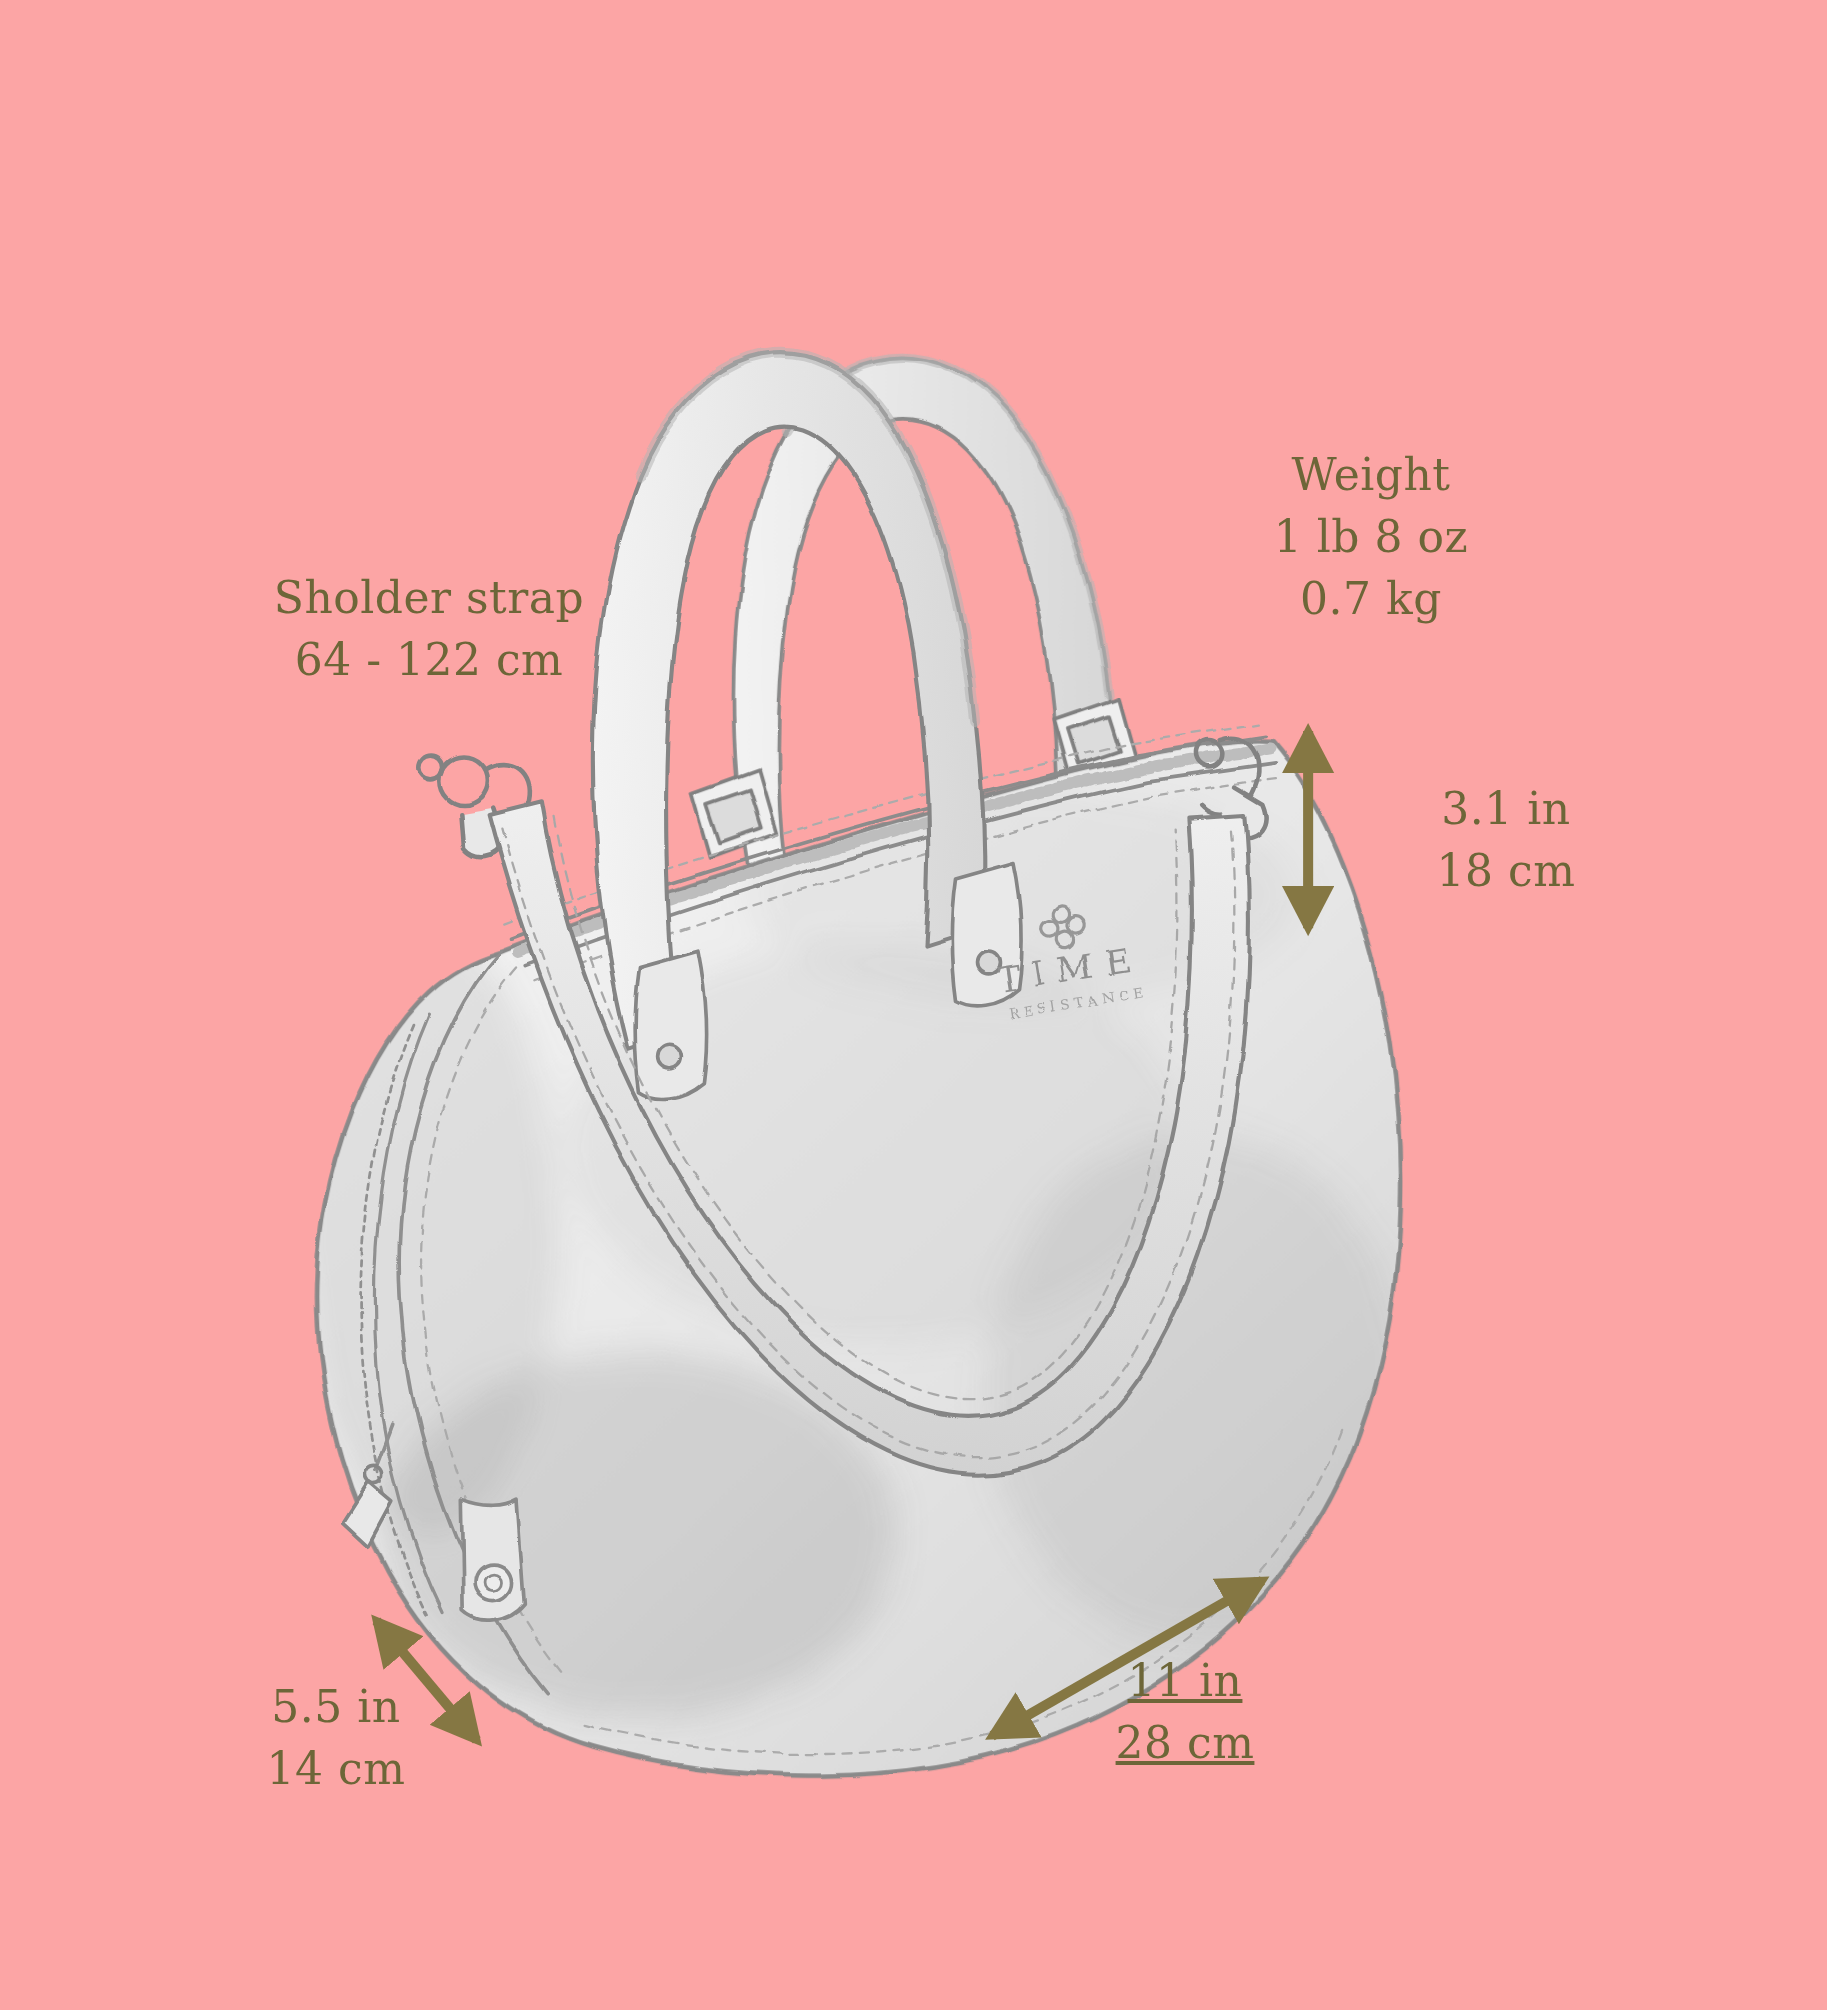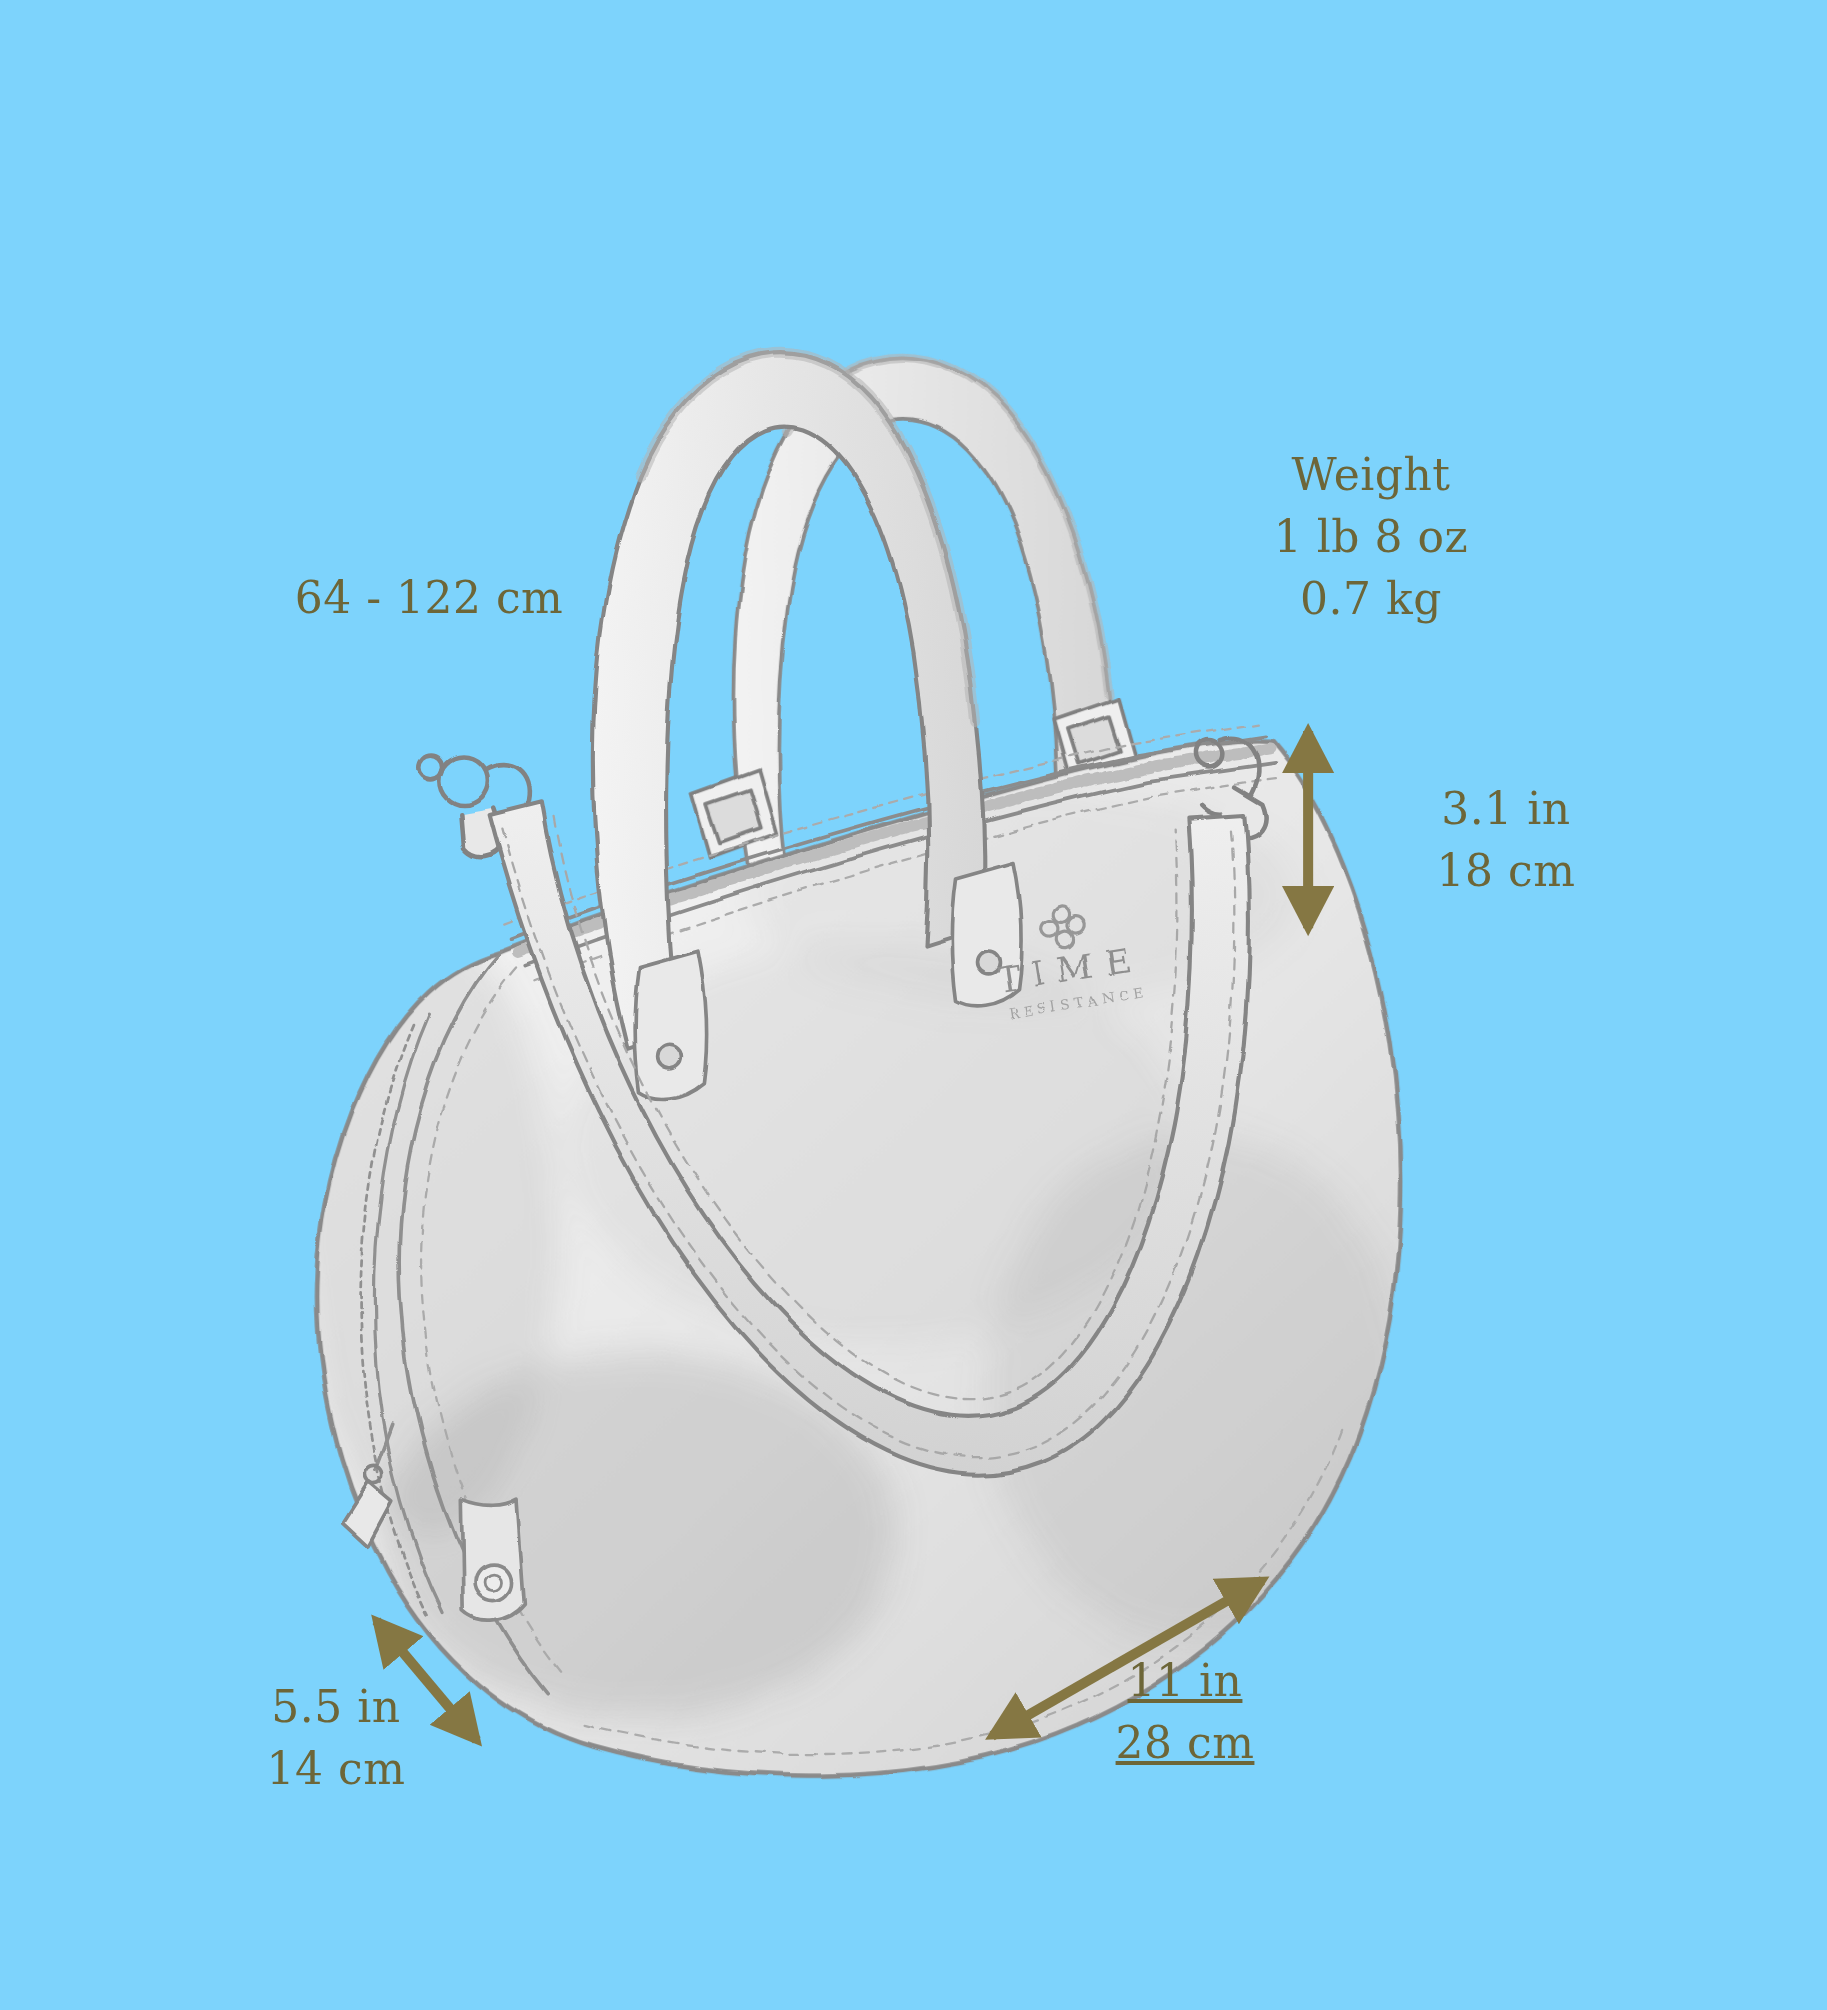--- a/index.html
+++ b/index.html
@@ -1,20 +1,20 @@
 <!DOCTYPE html>
 <html style="font-size:14.6px"><head>
 <meta charset="utf-8">
 <style>
   html, body { margin: 0; padding: 0; background: #ffffff; }
   .canvas {
     position: relative;
     width: 1827px;
     height: 2010px;
-    background: #7dd3fc;
+    background: #fca5a5;
     overflow: hidden;
     font-family: "DejaVu Serif", serif;
   }
   .sketch {
     position: absolute;
     left: 0; top: 0;
     width: 1827px;
     height: 2010px;
   }
   .label {
@@ -210,20 +210,21 @@
     </g>
   </svg>
 
   <div class="label label-weight">
     <div>Weight</div>
     <div>1 lb 8 oz</div>
     <div>0.7 kg</div>
   </div>
 
   <div class="label label-shoulder">
+    <div>Sholder strap</div>
     <div>64 - 122 cm</div>
   </div>
 
   <div class="label label-height">
     <div>3.1 in</div>
     <div>18 cm</div>
   </div>
 
   <div class="label label-depth">
     <div>5.5 in</div>

